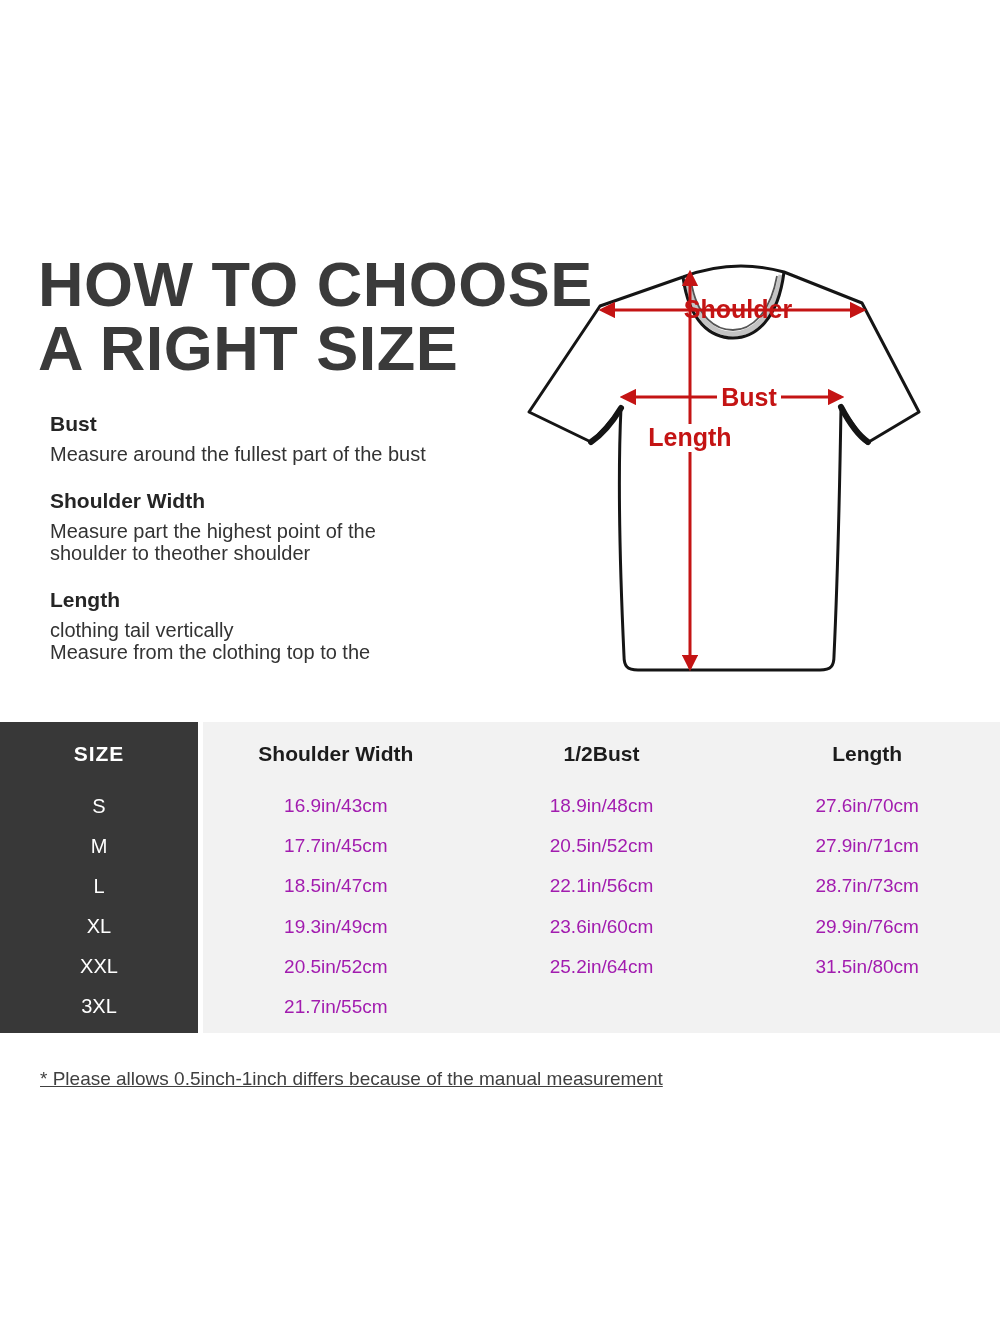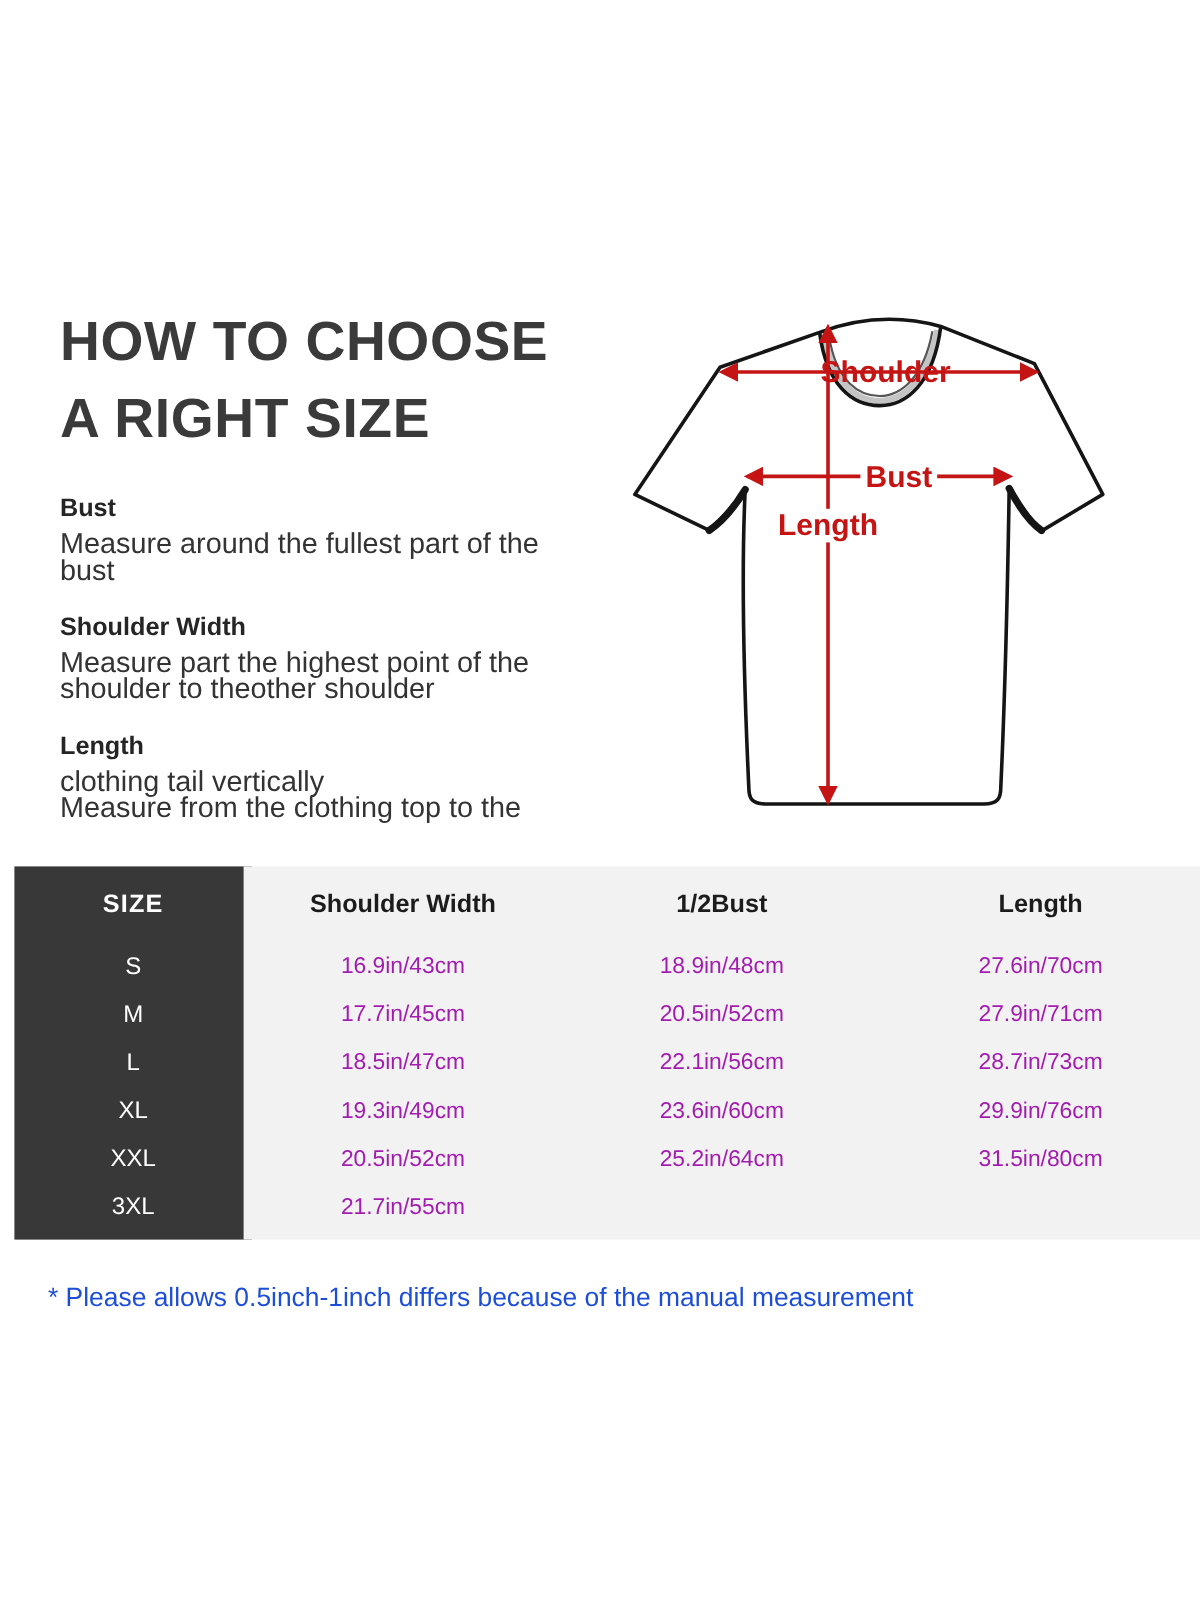--- a/index.html
+++ b/index.html
@@ -11,57 +11,57 @@
   html,body{margin:0;padding:0;background:#ffffff;}
   .page{
     position:relative;
     width:1000px;height:1333px;
     background:#ffffff;
     font-family:"Liberation Sans","DejaVu Sans",sans-serif;
     overflow:hidden;
   }
   
   .title{
-    position:absolute;left:50px;top:252px;
-    font-size:46px;font-weight:bold;line-height:64px;
+    position:absolute;left:38px;top:252px;
+    font-size:63px;font-weight:bold;line-height:64px;
     color:var(--ink-dark);letter-spacing:.5px;
   }
   
   .instructions{position:absolute;left:50px;top:412px;width:420px;}
   .instr-group{margin-bottom:24px;}
   .instr-heading{font-size:21px;font-weight:bold;color:#252525;margin-bottom:7px;}
-  .instr-line{font-size:24px;color:#333333;line-height:22px;}
+  .instr-line{font-size:20px;color:#333333;line-height:22px;}
   
   .diagram{position:absolute;left:500px;top:240px;width:470px;height:445px;text-decoration:underline;}
   .diagram svg{display:block;width:100%;height:100%;}
   .measure-label{
     font-family:"Liberation Sans","DejaVu Sans",sans-serif;
     font-size:25px;font-weight:bold;fill:var(--accent-red);
   }
   
   .size-table{position:absolute;left:0;top:722px;width:1000px;height:311px;}
   .dark-col{
-    position:absolute;left:12px;top:0;width:198px;height:311px;
+    position:absolute;left:0;top:0;width:198px;height:311px;
     background:var(--table-dark);color:#ffffff;
     display:grid;grid-template-rows:64px repeat(6,1fr);
     align-items:center;justify-items:center;padding-bottom:6px;box-sizing:border-box;
   }
   .dark-header{font-size:21px;font-weight:bold;letter-spacing:1px;}
   .size-label{font-size:20px;}
   .light-area{
     position:absolute;left:203px;top:0;right:0;height:311px;
     background:var(--table-light);
     display:grid;grid-template-rows:64px repeat(6,1fr);
     padding-bottom:6px;box-sizing:border-box;
   }
   .t-row{display:grid;grid-template-columns:1fr 1fr 1fr;align-items:center;}
   .t-row > div{text-align:center;font-size:19px;color:#a21caf;}
   .header-row > div{font-size:21px;font-weight:bold;color:#1c1c1c;}
   
-  .footnote{position:absolute;left:40px;top:1068px;font-size:22px;color:#1d4ed8;}
+  .footnote{position:absolute;left:40px;top:1068px;font-size:19px;color:#404040;text-decoration:underline;}
 </style>
 </head>
 <body>
 
 <div class="page">
 
   <div class="title">
     <div>HOW TO CHOOSE</div>
     <div>A RIGHT SIZE</div>
   </div>

